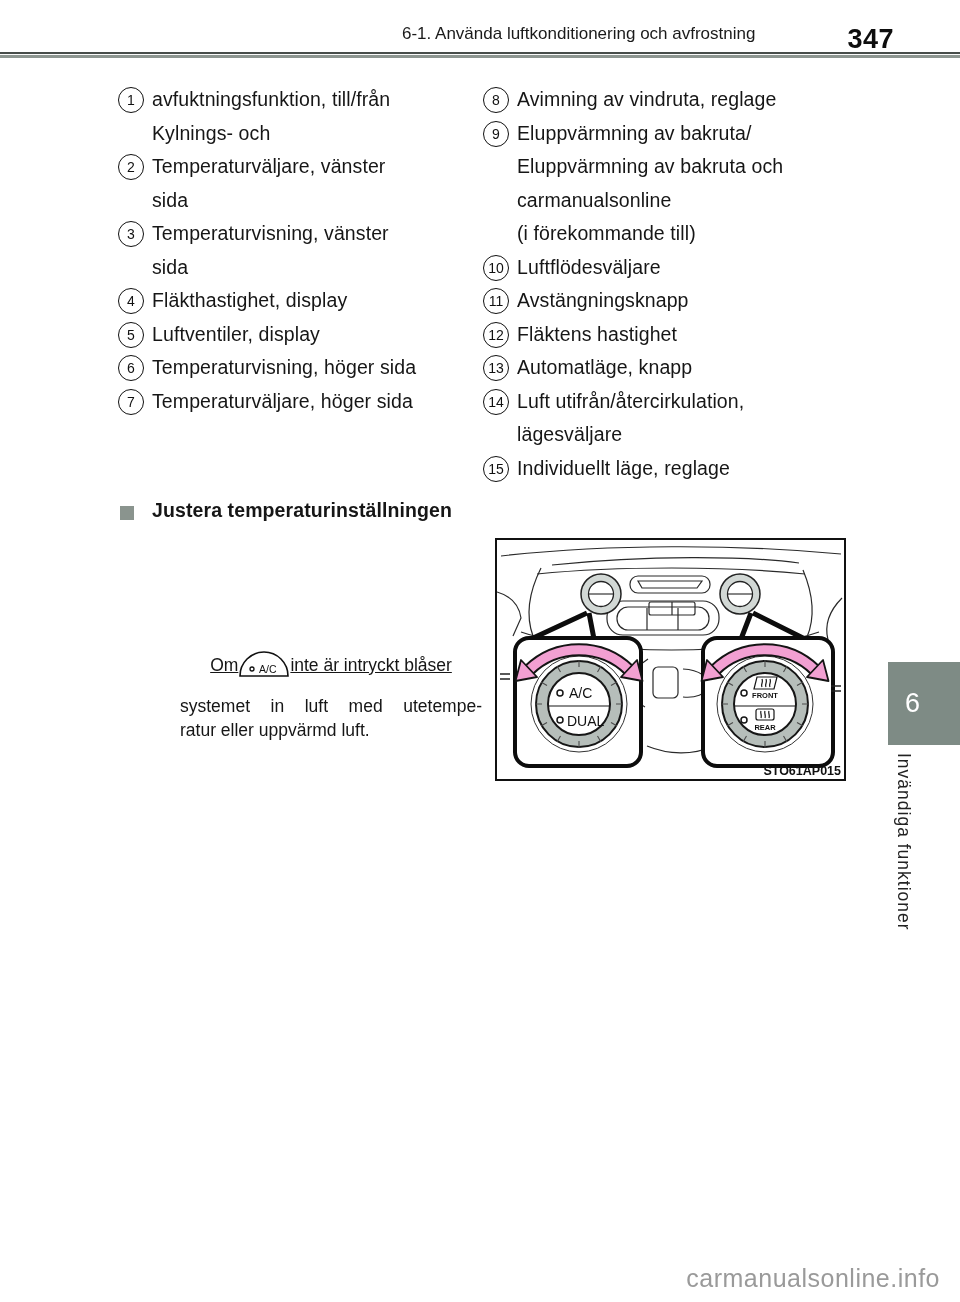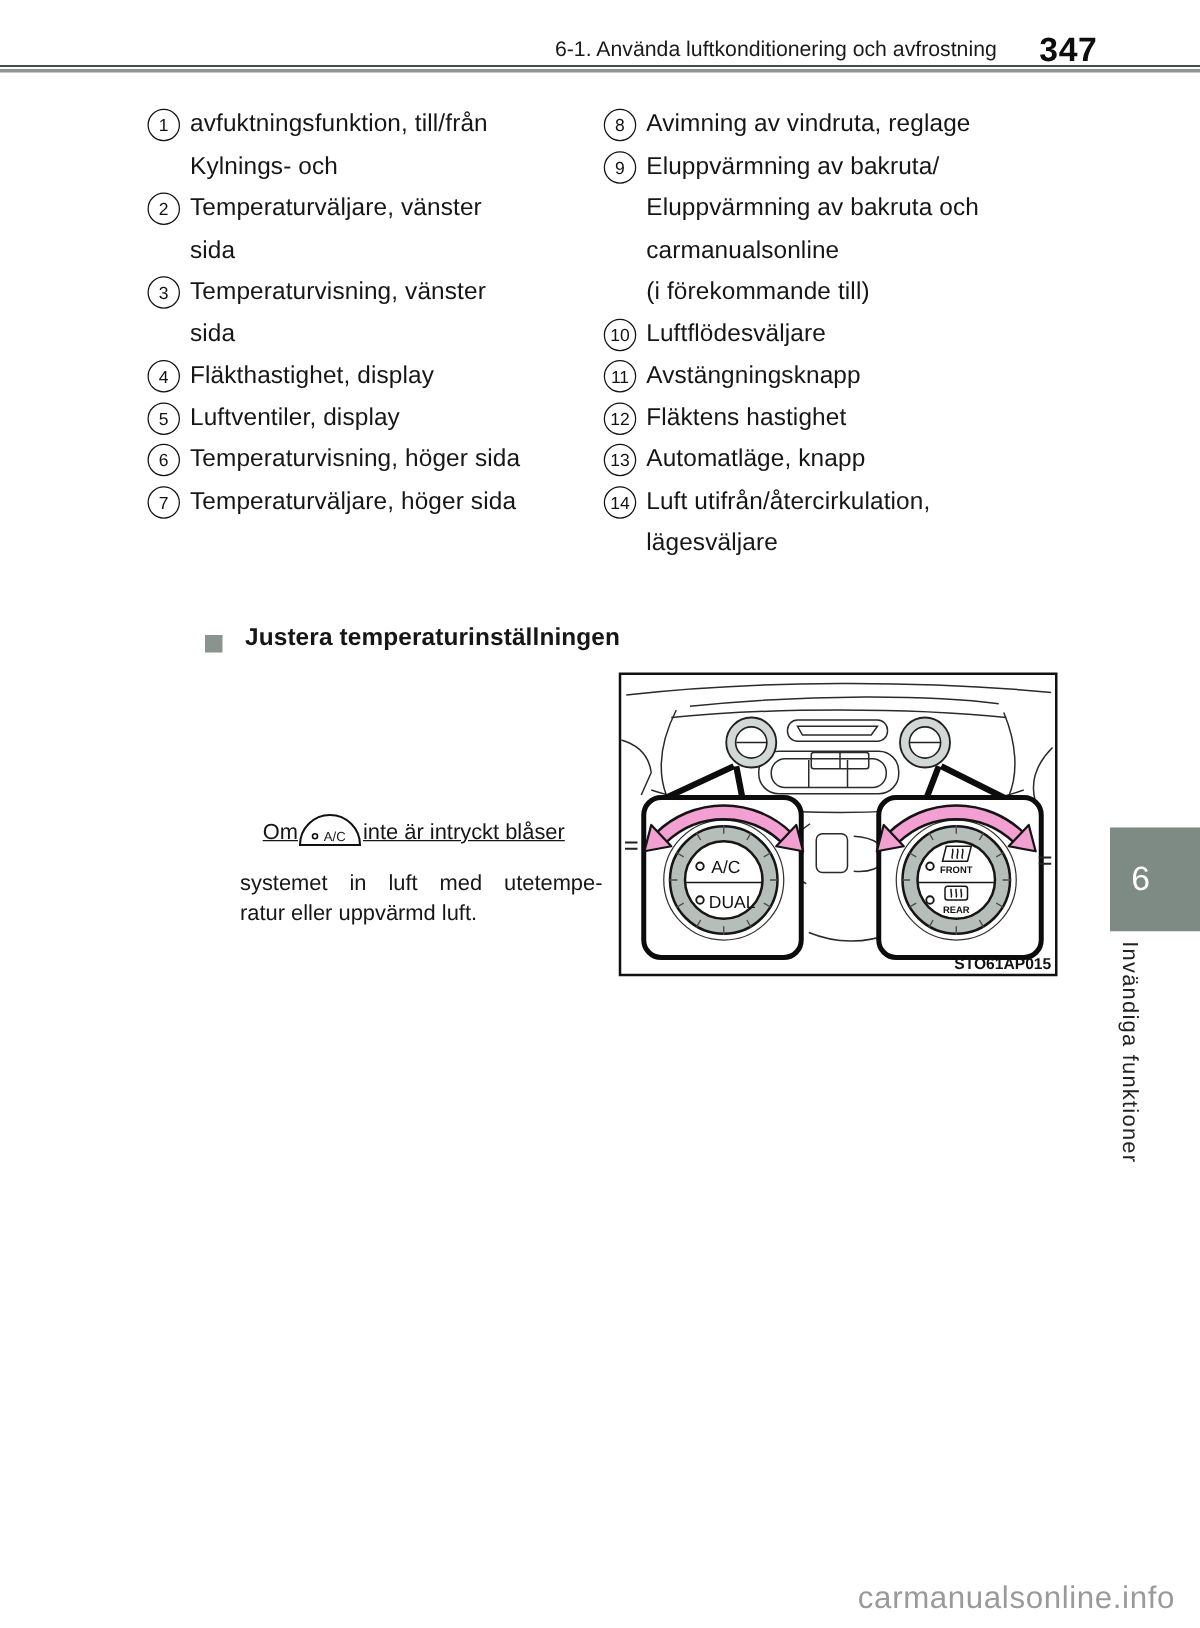--- a/index.html
+++ b/index.html
@@ -1,45 +1,45 @@
 <!DOCTYPE html>
 <html><head>
 <meta charset="utf-8">
 <style>
   html,body{margin:0;padding:0;background:#ffffff;}
   .page{
     position:relative;width:960px;height:1302px;background:#ffffff;overflow:hidden;
     font-family:"Liberation Sans","DejaVu Sans",sans-serif;color:#161616;
   }
   
-  .header{position:absolute;top:24px;left:0;width:878px;height:32px;
-    display:flex;justify-content:flex-end;align-items:center;gap:34px;}
+  .header{position:absolute;top:24px;left:16px;width:878px;height:32px;
+    display:flex;justify-content:flex-end;align-items:flex-start;gap:92px;}
   .header-title{font-size:17px;color:#1a1a1a;}
   .page-number{font-size:27px;font-weight:bold;letter-spacing:0.5px;color:#0d0d0d;}
   .rule{position:absolute;top:52px;left:0;width:960px;height:6px;
     background:linear-gradient(180deg,#474d4a 0 32%,#fbfbfb 32% 50%,#8d9691 50% 100%);}
   
   .col{position:absolute;top:83px;}
   .col-left{left:118px;width:368px;}
   .col-right{left:483px;width:380px;}
   .li{display:flex;align-items:flex-start;}
   .num{flex:0 0 26px;height:26px;margin-top:4px;margin-right:8px;
     border:1.7px solid #111;border-radius:50%;box-sizing:border-box;
     display:flex;align-items:center;justify-content:center;
     font-size:14px;line-height:1;color:#111;}
   .li .lines{flex:1;font-size:19.5px;line-height:33.5px;letter-spacing:0.1px;}
   
-  .sec-head{position:absolute;left:120px;top:499px;display:flex;align-items:flex-end;margin-left:44px;}
+  .sec-head{position:absolute;left:120px;top:499px;display:flex;align-items:center;}
   .sec-bullet{width:14px;height:14px;margin-top:4px;margin-right:18px;background:#8a948e;}
   .sec-title{font-size:19.5px;font-weight:bold;letter-spacing:0.1px;}
   .para{position:absolute;left:152px;top:541px;width:331px;font-size:19.5px;line-height:25.4px;}
   .just{text-align:justify;text-align-last:justify;}
   .note{position:absolute;left:180px;top:649px;width:302px;font-size:17.5px;line-height:24px;}
   .note-l1{display:flex;justify-content:center;align-items:center;height:31px;text-decoration:underline;}
-  .note-cont{margin-top:14px;margin-left:12px;}
+  .note-cont{margin-top:14px;}
   .ac-icon{display:block;}
   
   .figure{position:absolute;left:495px;top:538px;width:347px;height:239px;
     border:2px solid #111;background:#fff;}
   .figure svg{display:block;width:100%;height:100%;}
   
   .chapter-tab{position:absolute;left:888px;top:662px;width:72px;height:83px;
     background:#7e8b85;color:#ffffff;font-size:27px;
     display:flex;align-items:center;}
   .chapter-tab span{padding-left:17px;}
@@ -147,20 +147,26 @@
       <span class="num">13</span>
       <div class="lines">
           <div>Automatläge, knapp</div>
         </div>
     </div>
     <div class="li">
       <span class="num">14</span>
       <div class="lines">
           <div>Luft utifrån/återcirkulation,</div>
         <div>lägesväljare</div>
+        </div>
+    </div>
+    <div class="li">
+      <span class="num">15</span>
+      <div class="lines">
+          <div>Individuellt läge, reglage</div>
         </div>
     </div>
   </div>
 
   <div class="sec-head">
     <span class="sec-bullet"></span>
     <span class="sec-title">Justera temperaturinställningen</span>
   </div>
 
 

